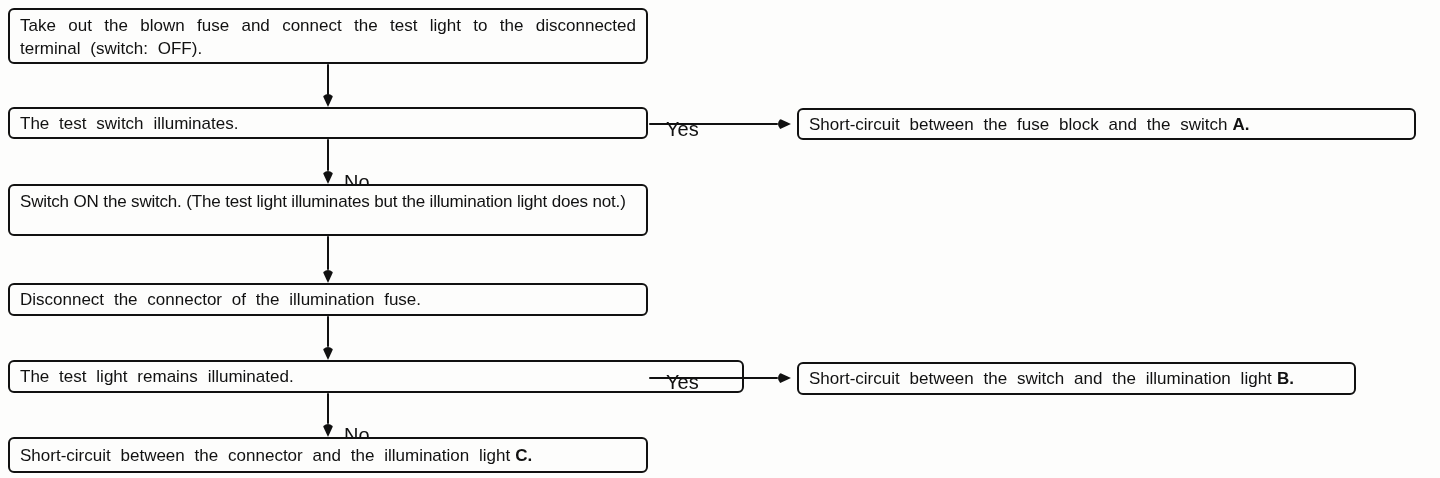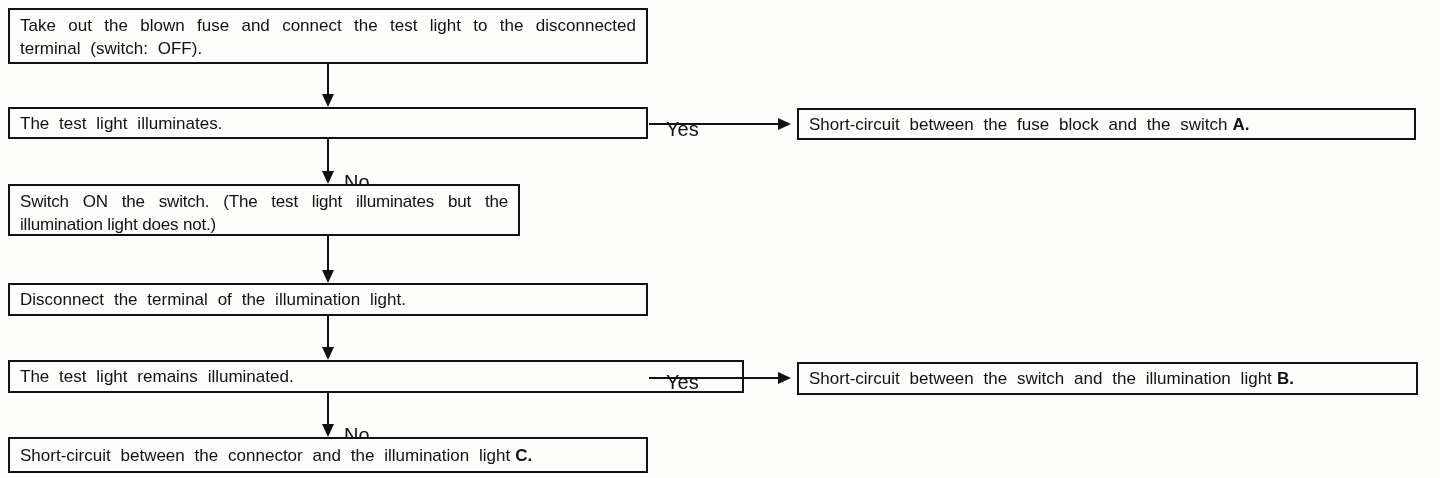--- a/index.html
+++ b/index.html
@@ -1,19 +1,19 @@
 <!DOCTYPE html>
 <html style="--ink: #111111; --bg: #fdfdfc;"><head>
 <meta charset="utf-8">
 <style>
   :root {
     --ink: #111111;
     --bg: #fdfdfc;
   }
-  * { margin: 0; padding: 0; box-sizing: border-box; }
+  * { margin: 0; padding: 0; box-sizing: border-box; border-radius: 6px; }
   html, body { background: var(--bg); }
   body {
     font-family: "Liberation Sans", sans-serif;
     color: var(--ink);
   }
   .canvas {
     position: relative;
     width: 1440px;
     height: 478px;
     background: var(--bg);
@@ -76,59 +76,59 @@
 <div class="canvas">
 
   <div class="flow-box multiline ws-wide" style="left:8px; top:8px; width:640px; height:56px;">
     <span>Take out the blown fuse and connect the test light to the disconnected terminal (switch: OFF).</span>
   </div>
 
   <div class="vline" style="left:327px; top:64px; height:31px;"></div>
   <div class="varrowhead" style="left:322px; top:94px;"></div>
 
   <div class="flow-box ws-wide" style="left:8px; top:107px; width:640px; height:32px;">
-    <span>The test light illuminates.</span>
+    <span>The test switch illuminates.</span>
   </div>
 
   <div class="edge-label" style="left:666px; top:90px;">Yes</div>
   <div class="hline" style="left:649px; top:123px; width:129px;"></div>
   <div class="harrowhead" style="left:778px; top:118px;"></div>
 
   <div class="flow-box ws-wide" style="left:797px; top:108px; width:619px; height:32px;">
     <span>Short-circuit between the fuse block and the switch</span>
       <b class="marker">A.</b>
   </div>
 
   <div class="vline" style="left:327px; top:139px; height:32px;"></div>
   <div class="varrowhead" style="left:322px; top:171px;"></div>
   <div class="edge-label" style="left:344px; top:143px;">No</div>
 
-  <div class="flow-box multiline ws-tight" style="left:8px; top:184px; width:512px; height:52px;">
+  <div class="flow-box multiline ws-tight" style="left:8px; top:184px; width:640px; height:52px;">
     <span>Switch ON the switch. (The test light illuminates but the illumination light does not.)</span>
   </div>
 
   <div class="vline" style="left:327px; top:236px; height:34px;"></div>
   <div class="varrowhead" style="left:322px; top:270px;"></div>
 
   <div class="flow-box ws-wide" style="left:8px; top:283px; width:640px; height:33px;">
-    <span>Disconnect the terminal of the illumination light.</span>
+    <span>Disconnect the connector of the illumination fuse.</span>
   </div>
 
   <div class="vline" style="left:327px; top:316px; height:31px;"></div>
   <div class="varrowhead" style="left:322px; top:347px;"></div>
 
   <div class="flow-box ws-wide" style="left:8px; top:360px; width:736px; height:33px;">
     <span>The test light remains illuminated.</span>
   </div>
 
   <div class="edge-label" style="left:666px; top:343px;">Yes</div>
   <div class="hline" style="left:649px; top:377px; width:129px;"></div>
   <div class="harrowhead" style="left:778px; top:372px;"></div>
 
-  <div class="flow-box ws-wide" style="left:797px; top:362px; width:621px; height:33px;">
+  <div class="flow-box ws-wide" style="left:797px; top:362px; width:559px; height:33px;">
     <span>Short-circuit between the switch and the illumination light</span>
       <b class="marker">B.</b>
   </div>
 
   <div class="vline" style="left:327px; top:393px; height:31px;"></div>
   <div class="varrowhead" style="left:322px; top:424px;"></div>
   <div class="edge-label" style="left:344px; top:396px;">No</div>
 
   <div class="flow-box ws-wide" style="left:8px; top:437px; width:640px; height:36px;">
     <span>Short-circuit between the connector and the illumination light</span>

